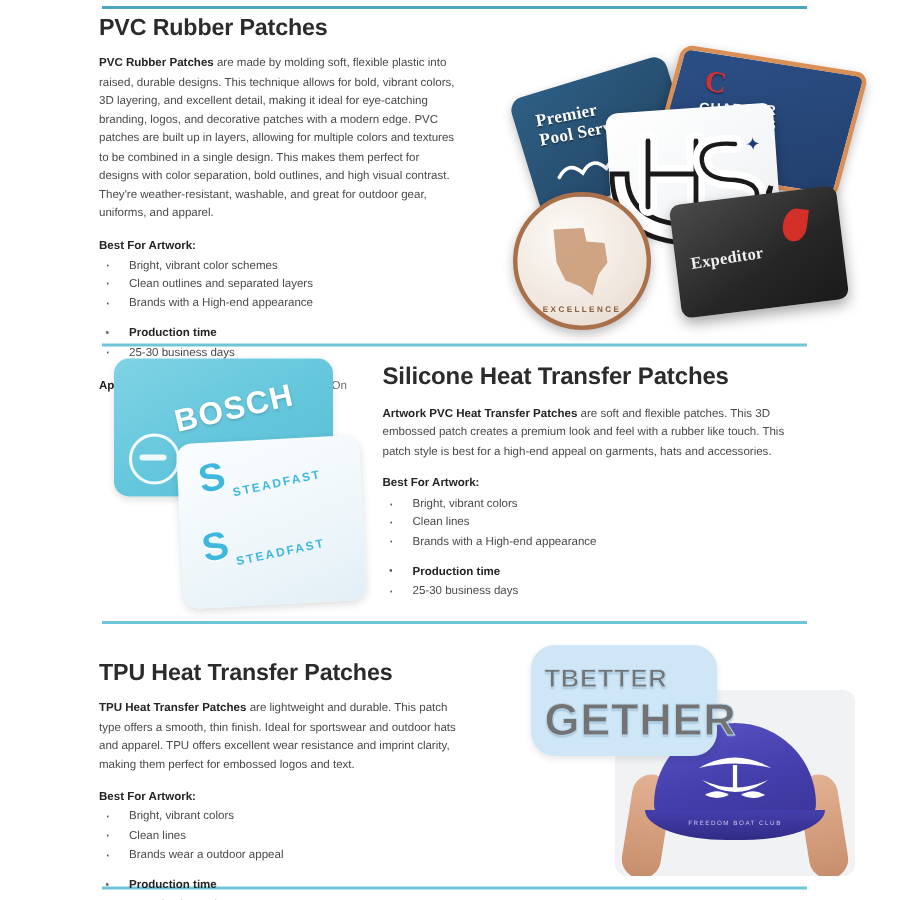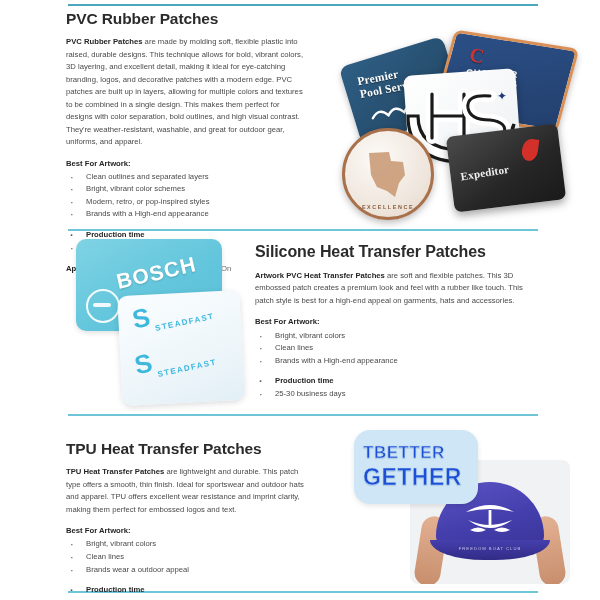--- a/index.html
+++ b/index.html
@@ -272,26 +272,26 @@
   
   .tbetter {
     position:absolute; left: 6px; top: 6px; width: 124px; height: 74px;
     background: #cfe6f6;
     border-radius: 16px;
     box-shadow: 0 2px 5px rgba(0,0,0,.10);
     z-index: 3;
   }
   .tbetter .l1, .tbetter .l2 {
     position:absolute; left: 9px;
-    color: #1d4ed8; font-weight: 800; line-height: 1;
+    color: #737373; font-weight: 800; line-height: 1;
     -webkit-text-stroke: 0.6px #b9d9ef;
     text-shadow: 0 1px 1px rgba(120,160,190,.45);
   }
   .tbetter .l1 { top: 14px; font-size: 17px; letter-spacing: .5px; }
-  .tbetter .l2 { top: 36px; font-size: 23px; letter-spacing: .5px; }
+  .tbetter .l2 { top: 36px; font-size: 30px; letter-spacing: .5px; }
 
   .cap-wrap {
     position:absolute; left: 62px; top: 36px; width: 160px; height: 124px;
     background: #f1f2f4;
     border-radius: 8px;
     overflow: hidden;
     z-index: 2;
   }
   .hand {
     position:absolute; top: 56px; width: 26px; height: 70px;
@@ -334,23 +334,22 @@
 
   <div class="section" id="sec-pvc">
 
     <div class="col-text">
       <h2 class="heading">PVC Rubber Patches</h2>
 
       <p class="body"><b>PVC Rubber Patches</b><span> are made by molding soft, flexible plastic into raised, durable designs. This technique allows for bold, vibrant colors, 3D layering, and excellent detail, making it ideal for eye-catching branding, logos, and decorative patches with a modern edge. PVC patches are built up in layers, allowing for multiple colors and textures to be combined in a single design. This makes them perfect for designs with color separation, bold outlines, and high visual contrast. They're weather-resistant, washable, and great for outdoor gear, uniforms, and apparel.</span></p>
 
       <div class="sub-label">Best For Artwork:</div>
       <ul class="bullets">
+        <li>Bright, vibrant color schemes</li>
         <li>Clean outlines and separated layers</li>
-        <li>Bright, vibrant color schemes</li>
-        <li>Modern, retro, or pop-inspired styles</li>
         <li>Brands with a High-end appearance</li>
       </ul>
 
       <div class="gap-block"></div>
 
       <ul class="bullets">
         <li class="strong">Production time</li>
         <li>25-30 business days</li>
       </ul>
 

